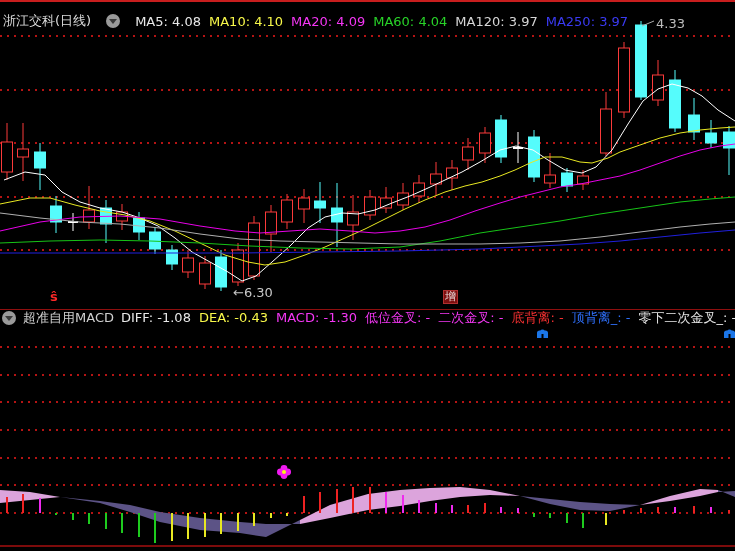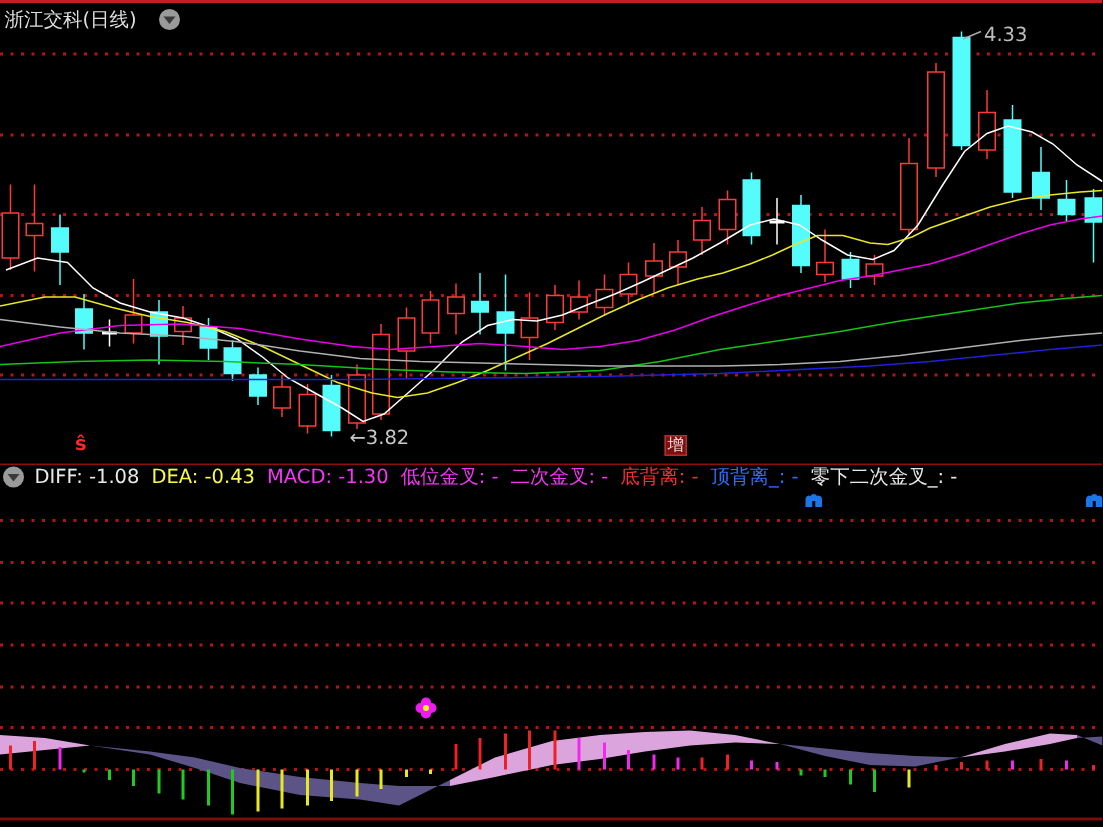--- a/index.html
+++ b/index.html
@@ -1,19 +1,19 @@
 <!DOCTYPE html>
 <html><head>
 <meta charset="utf-8">
 <style>
   html,body{margin:0;padding:0;}
   body{width:735px;height:551px;background:#000;position:relative;overflow:hidden;
        font-family:"DejaVu Sans",sans-serif;-webkit-font-smoothing:none;}
   #cv{position:absolute;left:0;top:0;}
-  .titlebar{position:absolute;left:3px;top:4px;height:18px;display:flex;align-items:center;
+  .titlebar{position:absolute;left:3px;top:12px;height:18px;display:flex;align-items:center;
             gap:15px;font-size:13px;white-space:nowrap;z-index:5;}
   .indrow{position:absolute;left:2px;top:310px;height:16px;display:flex;align-items:center;
           gap:7px;font-size:13px;white-space:nowrap;z-index:5;}
   .circle-icon{width:14px;height:14px;border-radius:50%;background:#9a9a9a;display:inline-flex;
                align-items:center;justify-content:center;flex:0 0 auto;}
   .tri{width:0;height:0;border-left:4px solid transparent;border-right:4px solid transparent;
        border-top:5px solid #3a3a3a;display:block;}
   .ovl{position:absolute;z-index:4;white-space:nowrap;}
   .badge{font-size:11px;line-height:12px;padding:0 1px;border:1px solid #b03030;}
   .lblrow span{margin-right:8px;}
@@ -220,32 +220,34 @@
       <polyline points="0,253 80,253 160,253 240,253 320,252 400,251 480,249 540,246 580,244 620,241 660,237 700,233 735,230" fill="none" stroke="#2020dd" stroke-width="1"></polyline>
     </g>
     <polyline points="642,26 654,21" fill="none" stroke="#aaaaaa" stroke-width="1"></polyline>
   </svg>
 
 <div class="titlebar">
   <span style="color:#dedede;">浙江交科(日线)</span>
   <span class="circle-icon">
       <i class="tri"></i>
     </span>
+  <span id="ma-labels" class="lblrow"><span style="color: rgb(232, 232, 232);">MA5: 4.08</span><span style="color: rgb(248, 248, 74);">MA10: 4.10</span><span style="color: rgb(244, 54, 244);">MA20: 4.09</span><span style="color: rgb(40, 210, 40);">MA60: 4.04</span><span style="color: rgb(214, 214, 214);">MA120: 3.97</span><span style="color: rgb(58, 58, 242);">MA250: 3.97</span></span>
 </div>
 
 <div class="indrow">
   <span class="circle-icon">
       <i class="tri"></i>
     </span>
+  <span style="color:#cfcfcf;">超准自用MACD</span>
   <span id="ind-fields" class="lblrow"><span style="color: rgb(232, 232, 232);">DIFF: -1.08</span><span style="color: rgb(248, 248, 74);">DEA: -0.43</span><span style="color: rgb(244, 54, 244);">MACD: -1.30</span><span style="color: rgb(244, 54, 244);">低位金叉: -</span><span style="color: rgb(244, 54, 244);">二次金叉: -</span><span style="color: rgb(242, 48, 48);">底背离: -</span><span style="color: rgb(46, 110, 248);">顶背离_: -</span><span style="color: rgb(232, 232, 232);">零下二次金叉_: -</span></span>
 </div>
 
 <div class="ovl" id="s-flag" style="font-size: 13px; font-weight: bold; left: 50px; top: 289px; color: rgb(251, 40, 40);">ŝ</div>
 <div class="ovl badge" id="zeng-badge" style="left: 443px; top: 290px; color: rgb(234, 220, 220); background: rgb(125, 15, 15);">增</div>
-<div class="ovl" id="low-label" style="font-size: 13px; left: 233px; top: 285px; color: rgb(200, 200, 200);">←3.82</div>
+<div class="ovl" id="low-label" style="font-size: 13px; left: 233px; top: 285px; color: rgb(200, 200, 200);">←6.30</div>
 <div class="ovl" id="high-label" style="font-size: 13px; left: 656px; top: 16px; color: rgb(189, 189, 189);">4.33</div>
 
 <svg class="blue-ic" style="left:536px;top:328px;" width="13" height="10">
   <path d="M1 10 V5 A2.4 2.4 0 0 1 4.3 2.6 A2.6 2.6 0 0 1 8.7 2.6 A2.4 2.4 0 0 1 12 5 V10 Z" fill="#1b76e8"></path>
   <rect x="5.5" y="6" width="2" height="4" fill="#000"></rect>
 </svg>
 <svg class="blue-ic" style="left:723px;top:328px;" width="13" height="10">
   <path d="M1 10 V5 A2.4 2.4 0 0 1 4.3 2.6 A2.6 2.6 0 0 1 8.7 2.6 A2.4 2.4 0 0 1 12 5 V10 Z" fill="#1b76e8"></path>
   <rect x="5.5" y="6" width="2" height="4" fill="#000"></rect>
 </svg>

